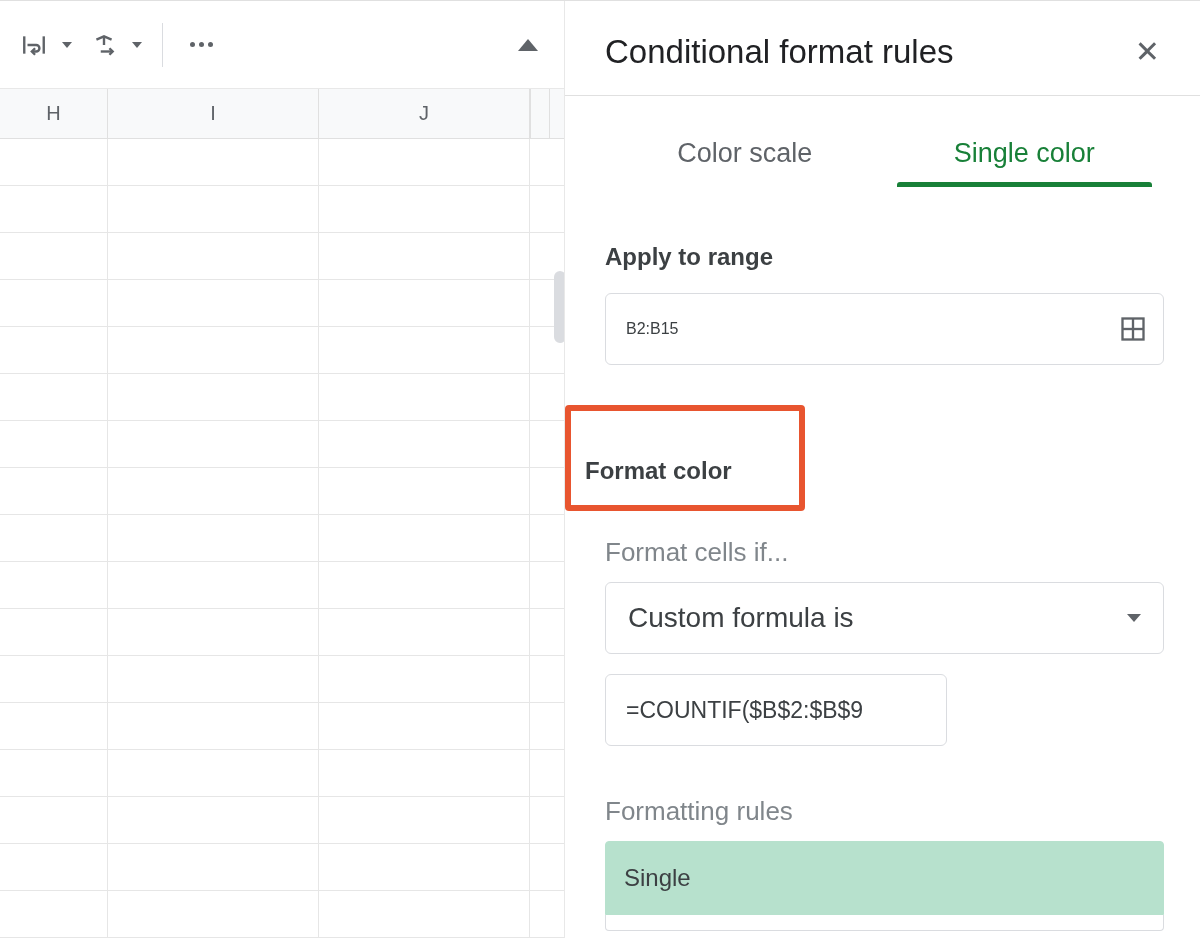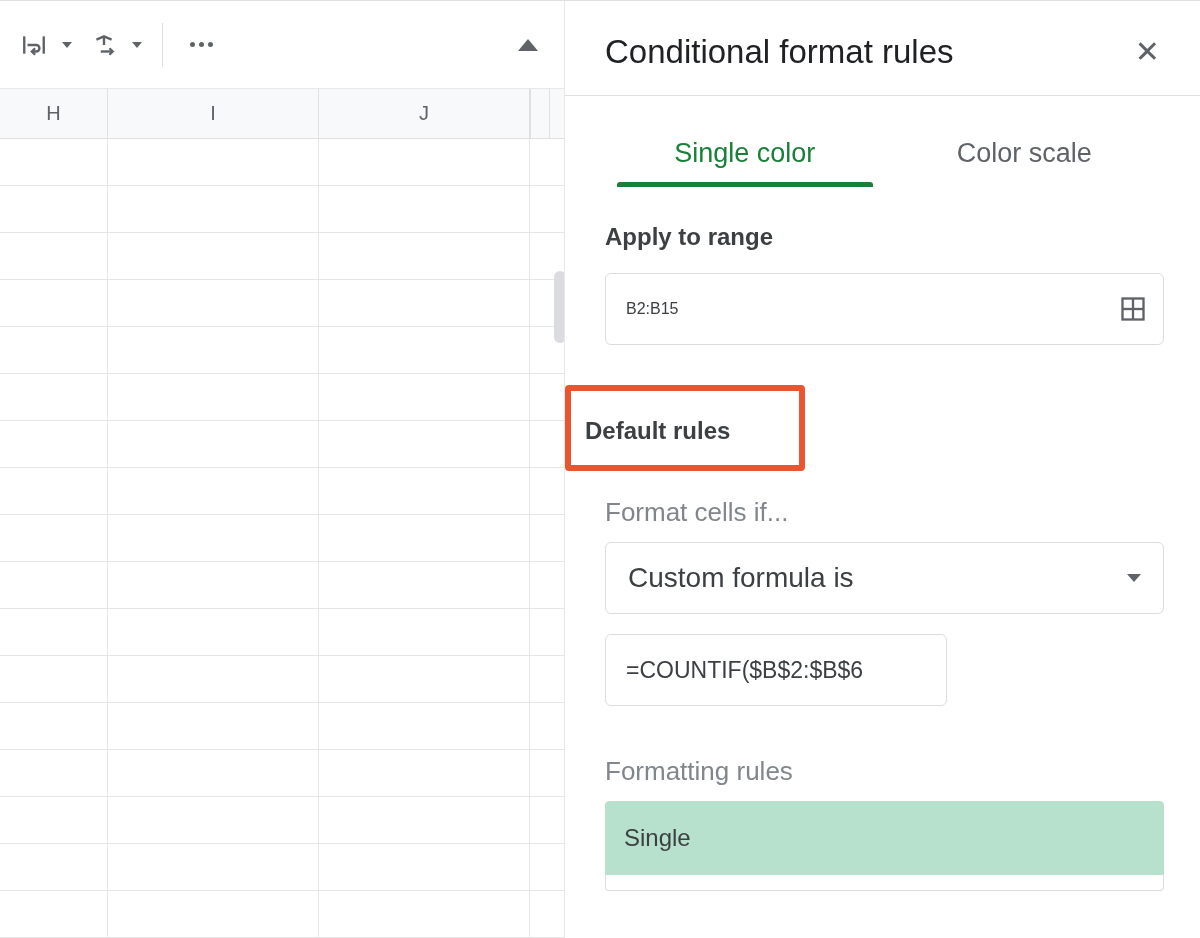--- a/index.html
+++ b/index.html
@@ -29,21 +29,21 @@
   
   .panel { flex: 1; padding: 30px 36px 0 40px; display: flex; flex-direction: column; }
   .panel-header { display: flex; align-items: center; justify-content: space-between; margin-bottom: 16px; }
   .panel-title { font-size: 33px; color: #202124; font-weight: 400; letter-spacing: 0; }
   .close-x { font-size: 30px; color: #5f6368; cursor: pointer; padding: 6px 4px; line-height: 1; }
   .panel-divider { height: 1px; background: #e0e0e0; margin: 6px -36px 0 -40px; }
   .tabs { display: flex; margin-top: 32px; margin-bottom: 38px; }
   .tab { flex: 1; text-align: center; font-size: 27px; padding: 10px 0 16px; cursor: pointer; color: #5f6368; }
   .tab.active { color: #188038; font-weight: 500; position: relative; }
   .tab.active::after { content: ""; position: absolute; left: 12px; right: 12px; bottom: -2px; height: 5px; background: #188038; border-radius: 3px 3px 0 0; }
-  .section-title { font-size: 24px; color: #3c4043; font-weight: 600; margin-bottom: 22px; }
+  .section-title { font-size: 24px; color: #3c4043; font-weight: 600; margin-bottom: 22px; margin-top: 20px; }
   .section-sub { font-size: 26px; color: #80868b; margin-bottom: 14px; }
   .field { display: flex; align-items: center; border: 1px solid #dadce0; border-radius: 6px; height: 72px; padding: 0 16px 0 20px; background: #fff; }
   .field input { border: none; outline: none; font-size: 16px; color: #3c4043; width: 100%; background: transparent; font-family: inherit; }
   .field .suffix-icon { color: #5f6368; display: flex; align-items: center; }
   .dropdown { display: flex; align-items: center; justify-content: space-between; border: 1px solid #dadce0; border-radius: 6px; height: 72px; padding: 0 22px; background: #fff; cursor: pointer; }
   .dropdown .dd-text { font-size: 28px; color: #3c4043; }
   .dd-caret { width: 0; height: 0; border-left: 7px solid transparent; border-right: 7px solid transparent; border-top: 8px solid #5f6368; }
   .formula-box { border: 1px solid #dadce0; border-radius: 6px; height: 72px; padding: 0 20px; display: flex; align-items: center; width: 342px; }
   .formula-box .ftext { font-size: 23px; color: #3c4043; white-space: nowrap; overflow: hidden; }
   .highlight-box { border: 6px solid #e8552f; border-radius: 4px; padding: 26px 14px 20px 14px; width: 240px; margin-left: -40px; margin-bottom: 26px; }
@@ -219,52 +219,52 @@
   <div class="panel">
     <div class="panel-header">
       <div class="panel-title">Conditional format rules</div>
       <div class="close-x">
         <span>✕</span>
       </div>
     </div>
     <div class="panel-divider"></div>
 
     <div class="tabs">
+      <div class="tab"><span>Color scale</span></div>
       <div class="tab active"><span>Single color</span></div>
-      <div class="tab"><span>Color scale</span></div>
     </div>
 
     <div class="section-title">Apply to range</div>
     <div class="field">
       <input type="text" value="B2:B15" style="">
       <span class="suffix-icon">
         <svg width="28" height="28" viewBox="0 0 24 24" fill="none" stroke="#5f6368" stroke-width="2">
           <rect x="3" y="3" width="18" height="18"></rect>
           <line x1="3" y1="12" x2="21" y2="12"></line>
           <line x1="12" y1="3" x2="12" y2="21"></line>
         </svg>
       </span>
     </div>
 
     <div class="gap-m"></div>
 
     <div class="highlight-box">
-      <div class="section-title" style="margin-bottom:0">Default rules</div>
+      <div class="section-title" style="margin-bottom:0">Format color</div>
     </div>
 
     <div class="section-sub">Format cells if...</div>
     <div class="dropdown">
       <span class="dd-text">Custom formula is</span>
       <span class="dd-caret"></span>
     </div>
 
     <div class="gap-s"></div>
 
     <div class="formula-box">
-      <span class="ftext">=COUNTIF($B$2:$B$6</span>
+      <span class="ftext">=COUNTIF($B$2:$B$9</span>
     </div>
 
     <div style="height:50px"></div>
 
     <div class="section-sub">Formatting rules</div>
     <div>
       <div class="style-preview">
         <span>Single</span>
       </div>
       <div class="style-preview-lower"></div>

